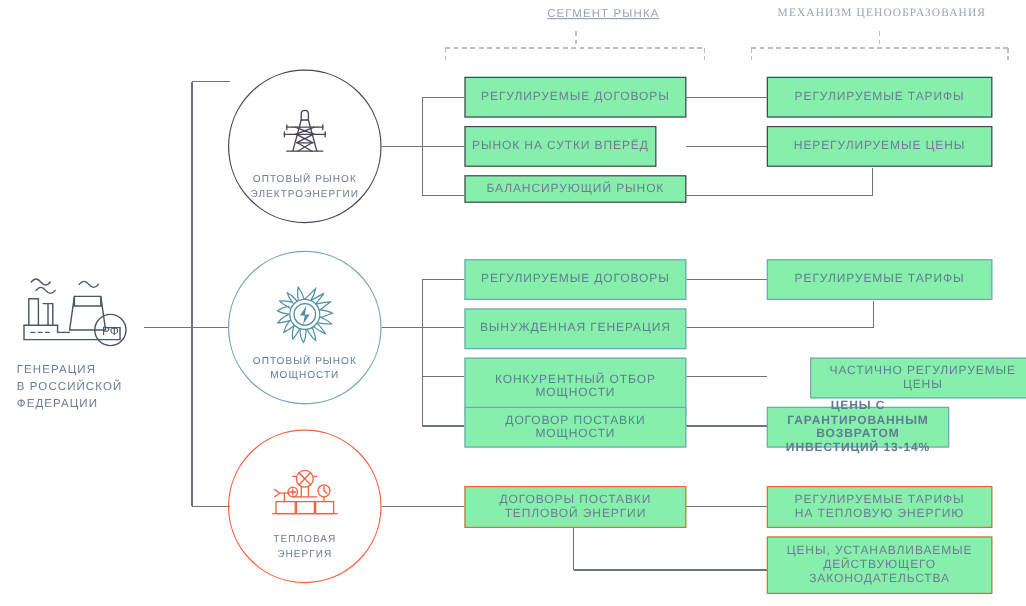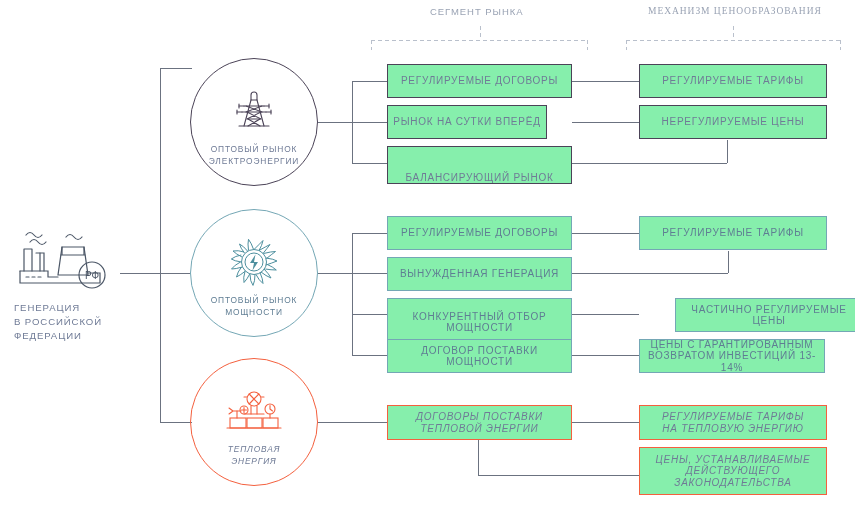--- a/index.html
+++ b/index.html
@@ -17,32 +17,32 @@
   .node .ico{margin-top:26px;height:52px;display:flex;align-items:center;justify-content:center;}
   .node .lbl{margin-top:6px;text-align:center;font-size:8.4px;letter-spacing:.85px;
              line-height:12px;text-transform:uppercase;}
 
   .box{position:absolute;box-sizing:border-box;border:1px solid #14532d;background:#86efac;
        display:flex;align-items:center;justify-content:center;text-align:center;
        font-size:10px;letter-spacing:.75px;line-height:11.5px;text-transform:uppercase;}
 
   .g1{border-color:#4b4357;} .g1t{color:#6f7b96;}
   .g2{border-color:#74a7b5;} .g2t{color:#5f7d93;}
-  .g3{border-color:#f4603e;} .g3t{color:#6f7b96;font-style:italic;}
+  .g3{border-color:#f4603e;} .g3t{color:#6f7b96;}
 
   .gen{position:absolute;}
   .gen .cap{margin-top:4px;font-size:9.6px;letter-spacing:.9px;line-height:14px;
             color:#6f7b96;text-transform:uppercase;}
 </style>
 </head>
 <body>
 
 <div class="root">
 
-  <div class="hdr" style="left:430px;top:6px;">СЕГМЕНТ РЫНКА</div>
+  <div class="hdr" style="left:456px;top:6px;text-decoration:underline;">СЕГМЕНТ РЫНКА</div>
   <div class="hdr" style="left:648px;top:6px;font-family:Liberation Serif, serif;">МЕХАНИЗМ ЦЕНООБРАЗОВАНИЯ</div>
 
   <svg class="wires" viewBox="0 0 855 505">
     <g fill="none" stroke-width="1" shape-rendering="crispEdges">
 
       <g stroke="#b9c0cc" stroke-dasharray="4,3">
         <path d="M480,26 L480,40"></path>
         <path d="M371,40 L587,40"></path>
         <path d="M371,40 L371,50"></path>
         <path d="M587,40 L587,50"></path>
@@ -212,21 +212,21 @@
   <div class="box g1 g1t" style="left:387px;top:64px;width:185px;height:34px;">
     <div>
         <div>РЕГУЛИРУЕМЫЕ ДОГОВОРЫ</div>
       </div>
   </div>
   <div class="box g1 g1t" style="left:387px;top:105px;width:160px;height:34px;">
     <div>
         <div>РЫНОК НА СУТКИ ВПЕРЁД</div>
       </div>
   </div>
-  <div class="box g1 g1t" style="left:387px;top:146px;width:185px;height:38px;align-items:flex-end;">
+  <div class="box g1 g1t" style="left:387px;top:146px;width:185px;height:23px;">
     <div>
         <div>БАЛАНСИРУЮЩИЙ РЫНОК</div>
       </div>
   </div>
 
   <div class="box g1 g1t" style="left:639px;top:64px;width:188px;height:34px;">
     <div>
         <div>РЕГУЛИРУЕМЫЕ ТАРИФЫ</div>
       </div>
   </div>
@@ -260,21 +260,21 @@
   <div class="box g2 g2t" style="left:639px;top:216px;width:188px;height:34px;">
     <div>
         <div>РЕГУЛИРУЕМЫЕ ТАРИФЫ</div>
       </div>
   </div>
   <div class="box g2 g2t" style="left:675px;top:298px;width:188px;height:34px;">
     <div>
         <div>ЧАСТИЧНО РЕГУЛИРУЕМЫЕ ЦЕНЫ</div>
       </div>
   </div>
-  <div class="box g2 g2t" style="left:639px;top:339px;width:186px;height:34px;">
+  <div class="box g2 g2t" style="left:639px;top:339px;width:152px;height:34px;font-weight:bold;">
     <div>
       <div>ЦЕНЫ С ГАРАНТИРОВАННЫМ</div>
       <div>ВОЗВРАТОМ ИНВЕСТИЦИЙ 13-14%</div>
     </div>
   </div>
 
   <div class="box g3 g3t" style="left:387px;top:405px;width:185px;height:35px;">
     <div>
       <div>ДОГОВОРЫ ПОСТАВКИ</div>
       <div>ТЕПЛОВОЙ ЭНЕРГИИ</div>

